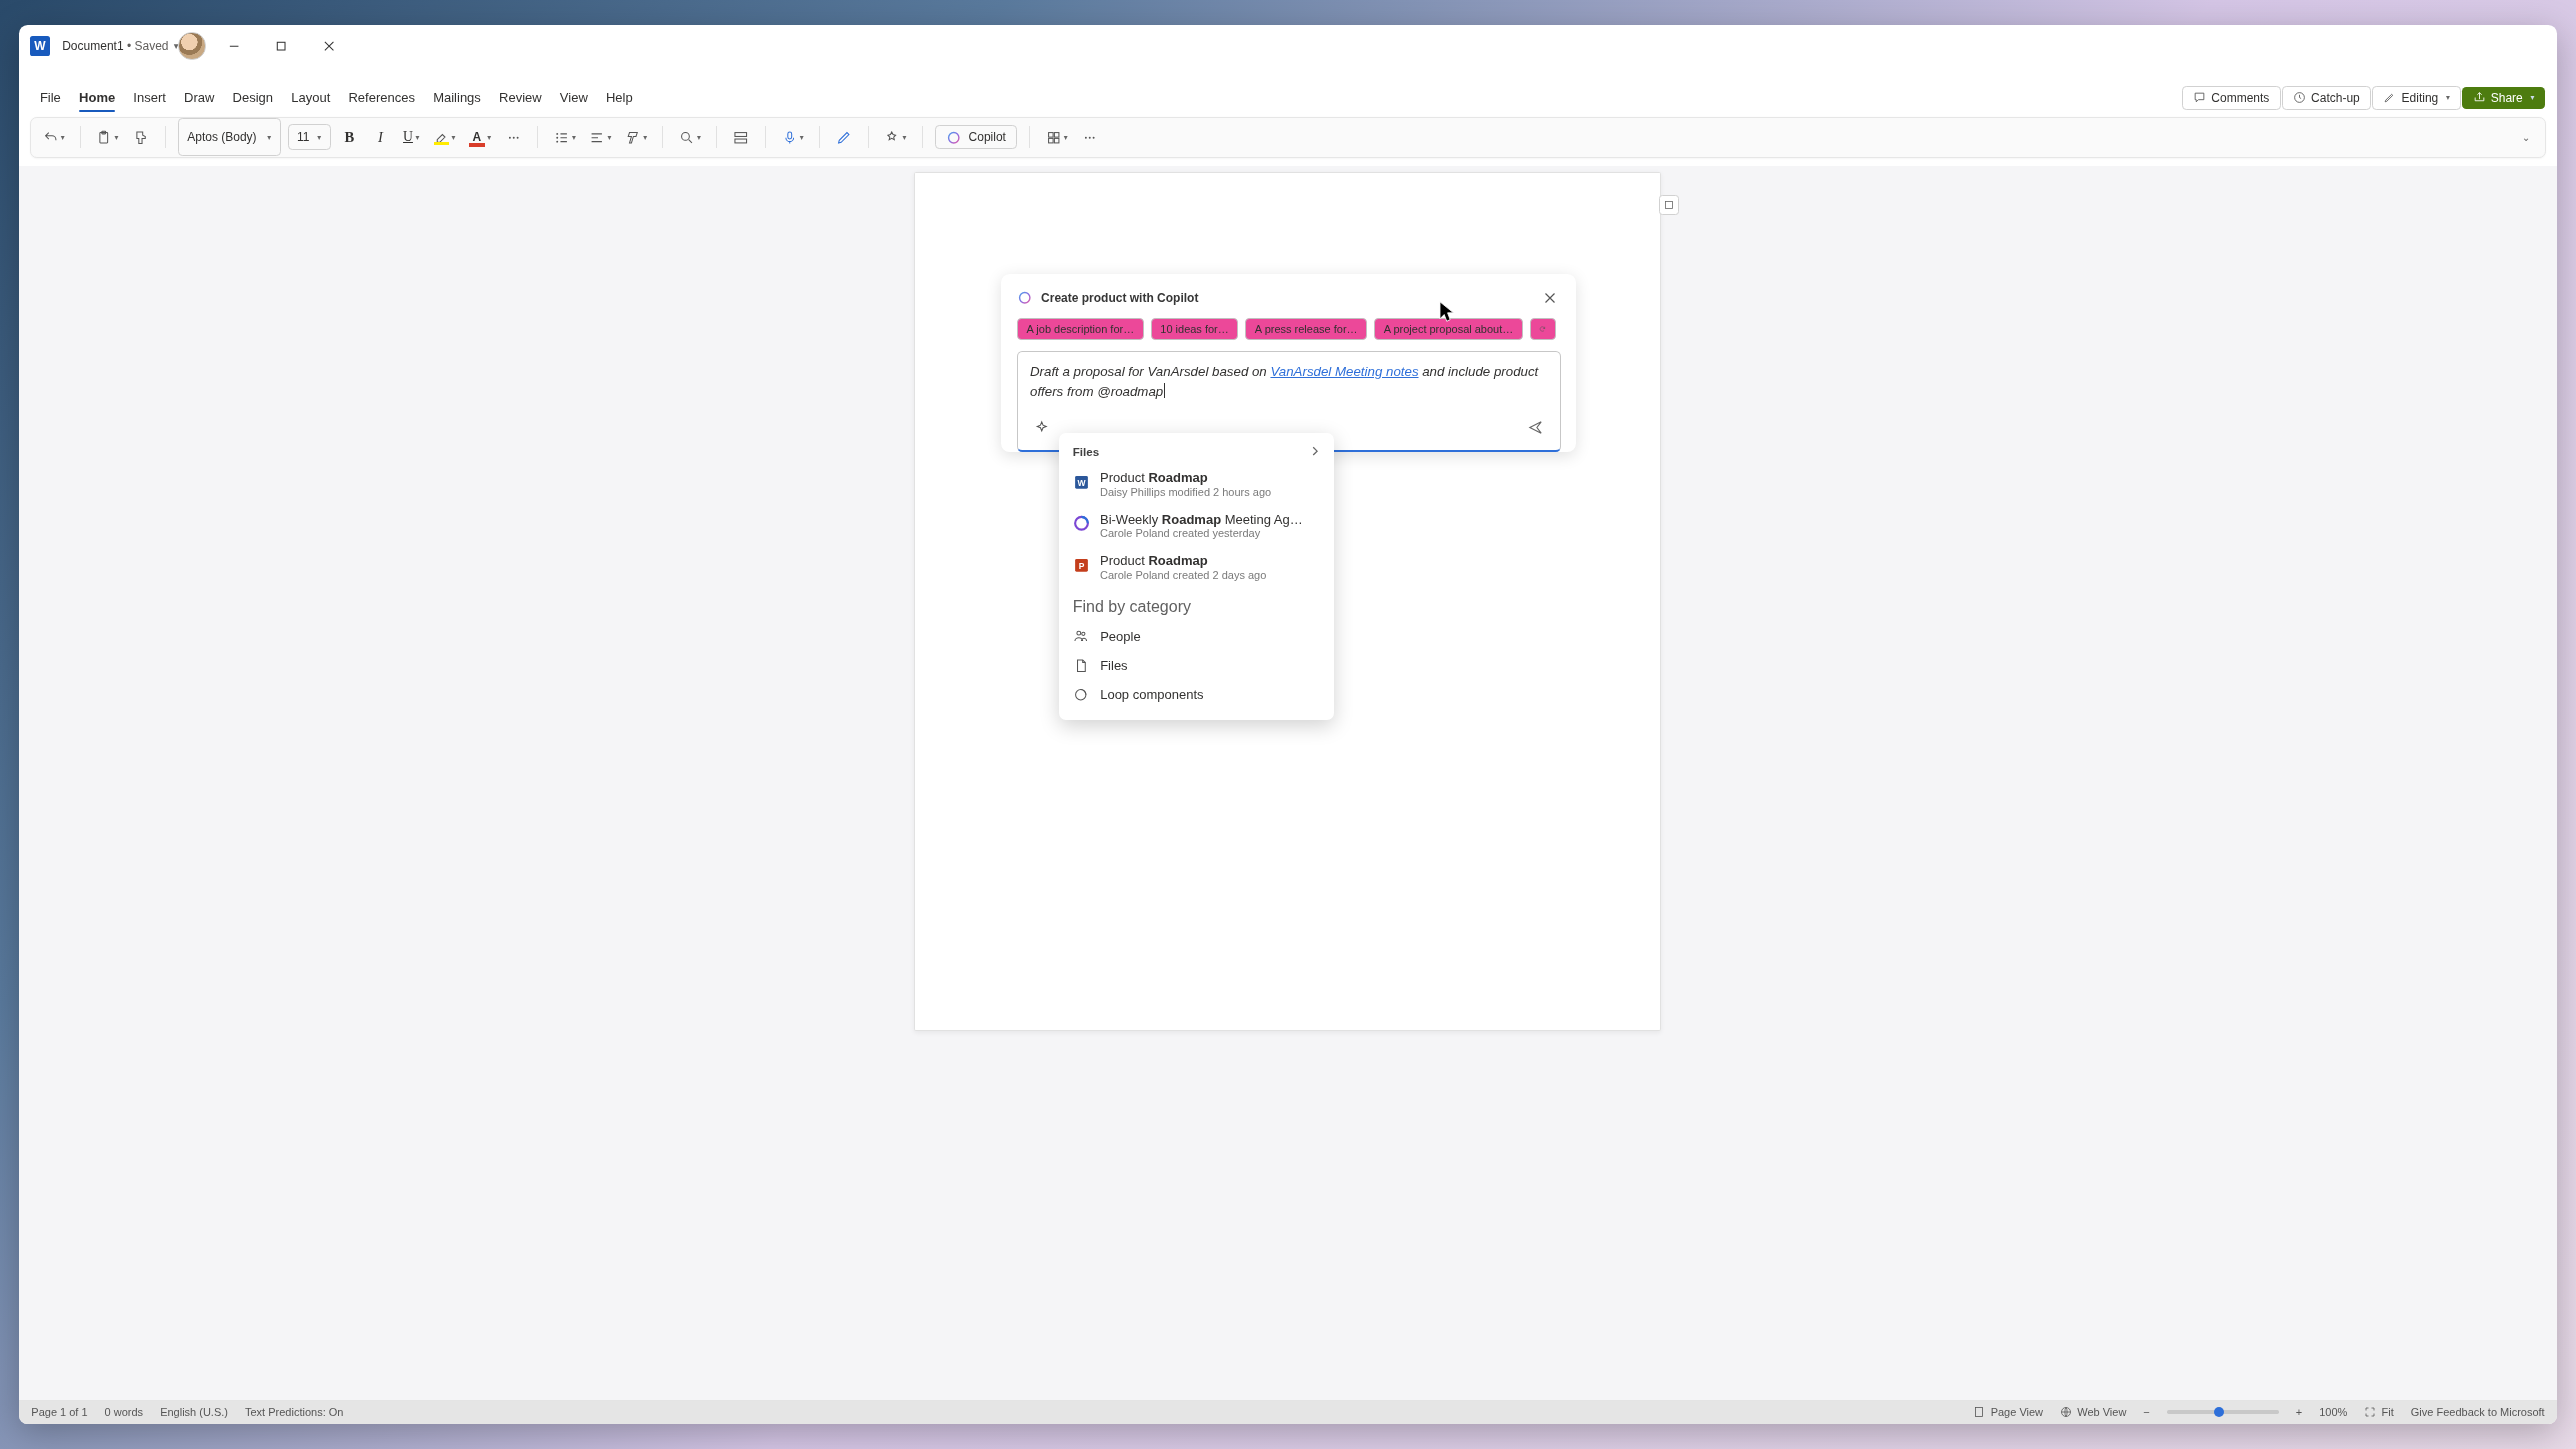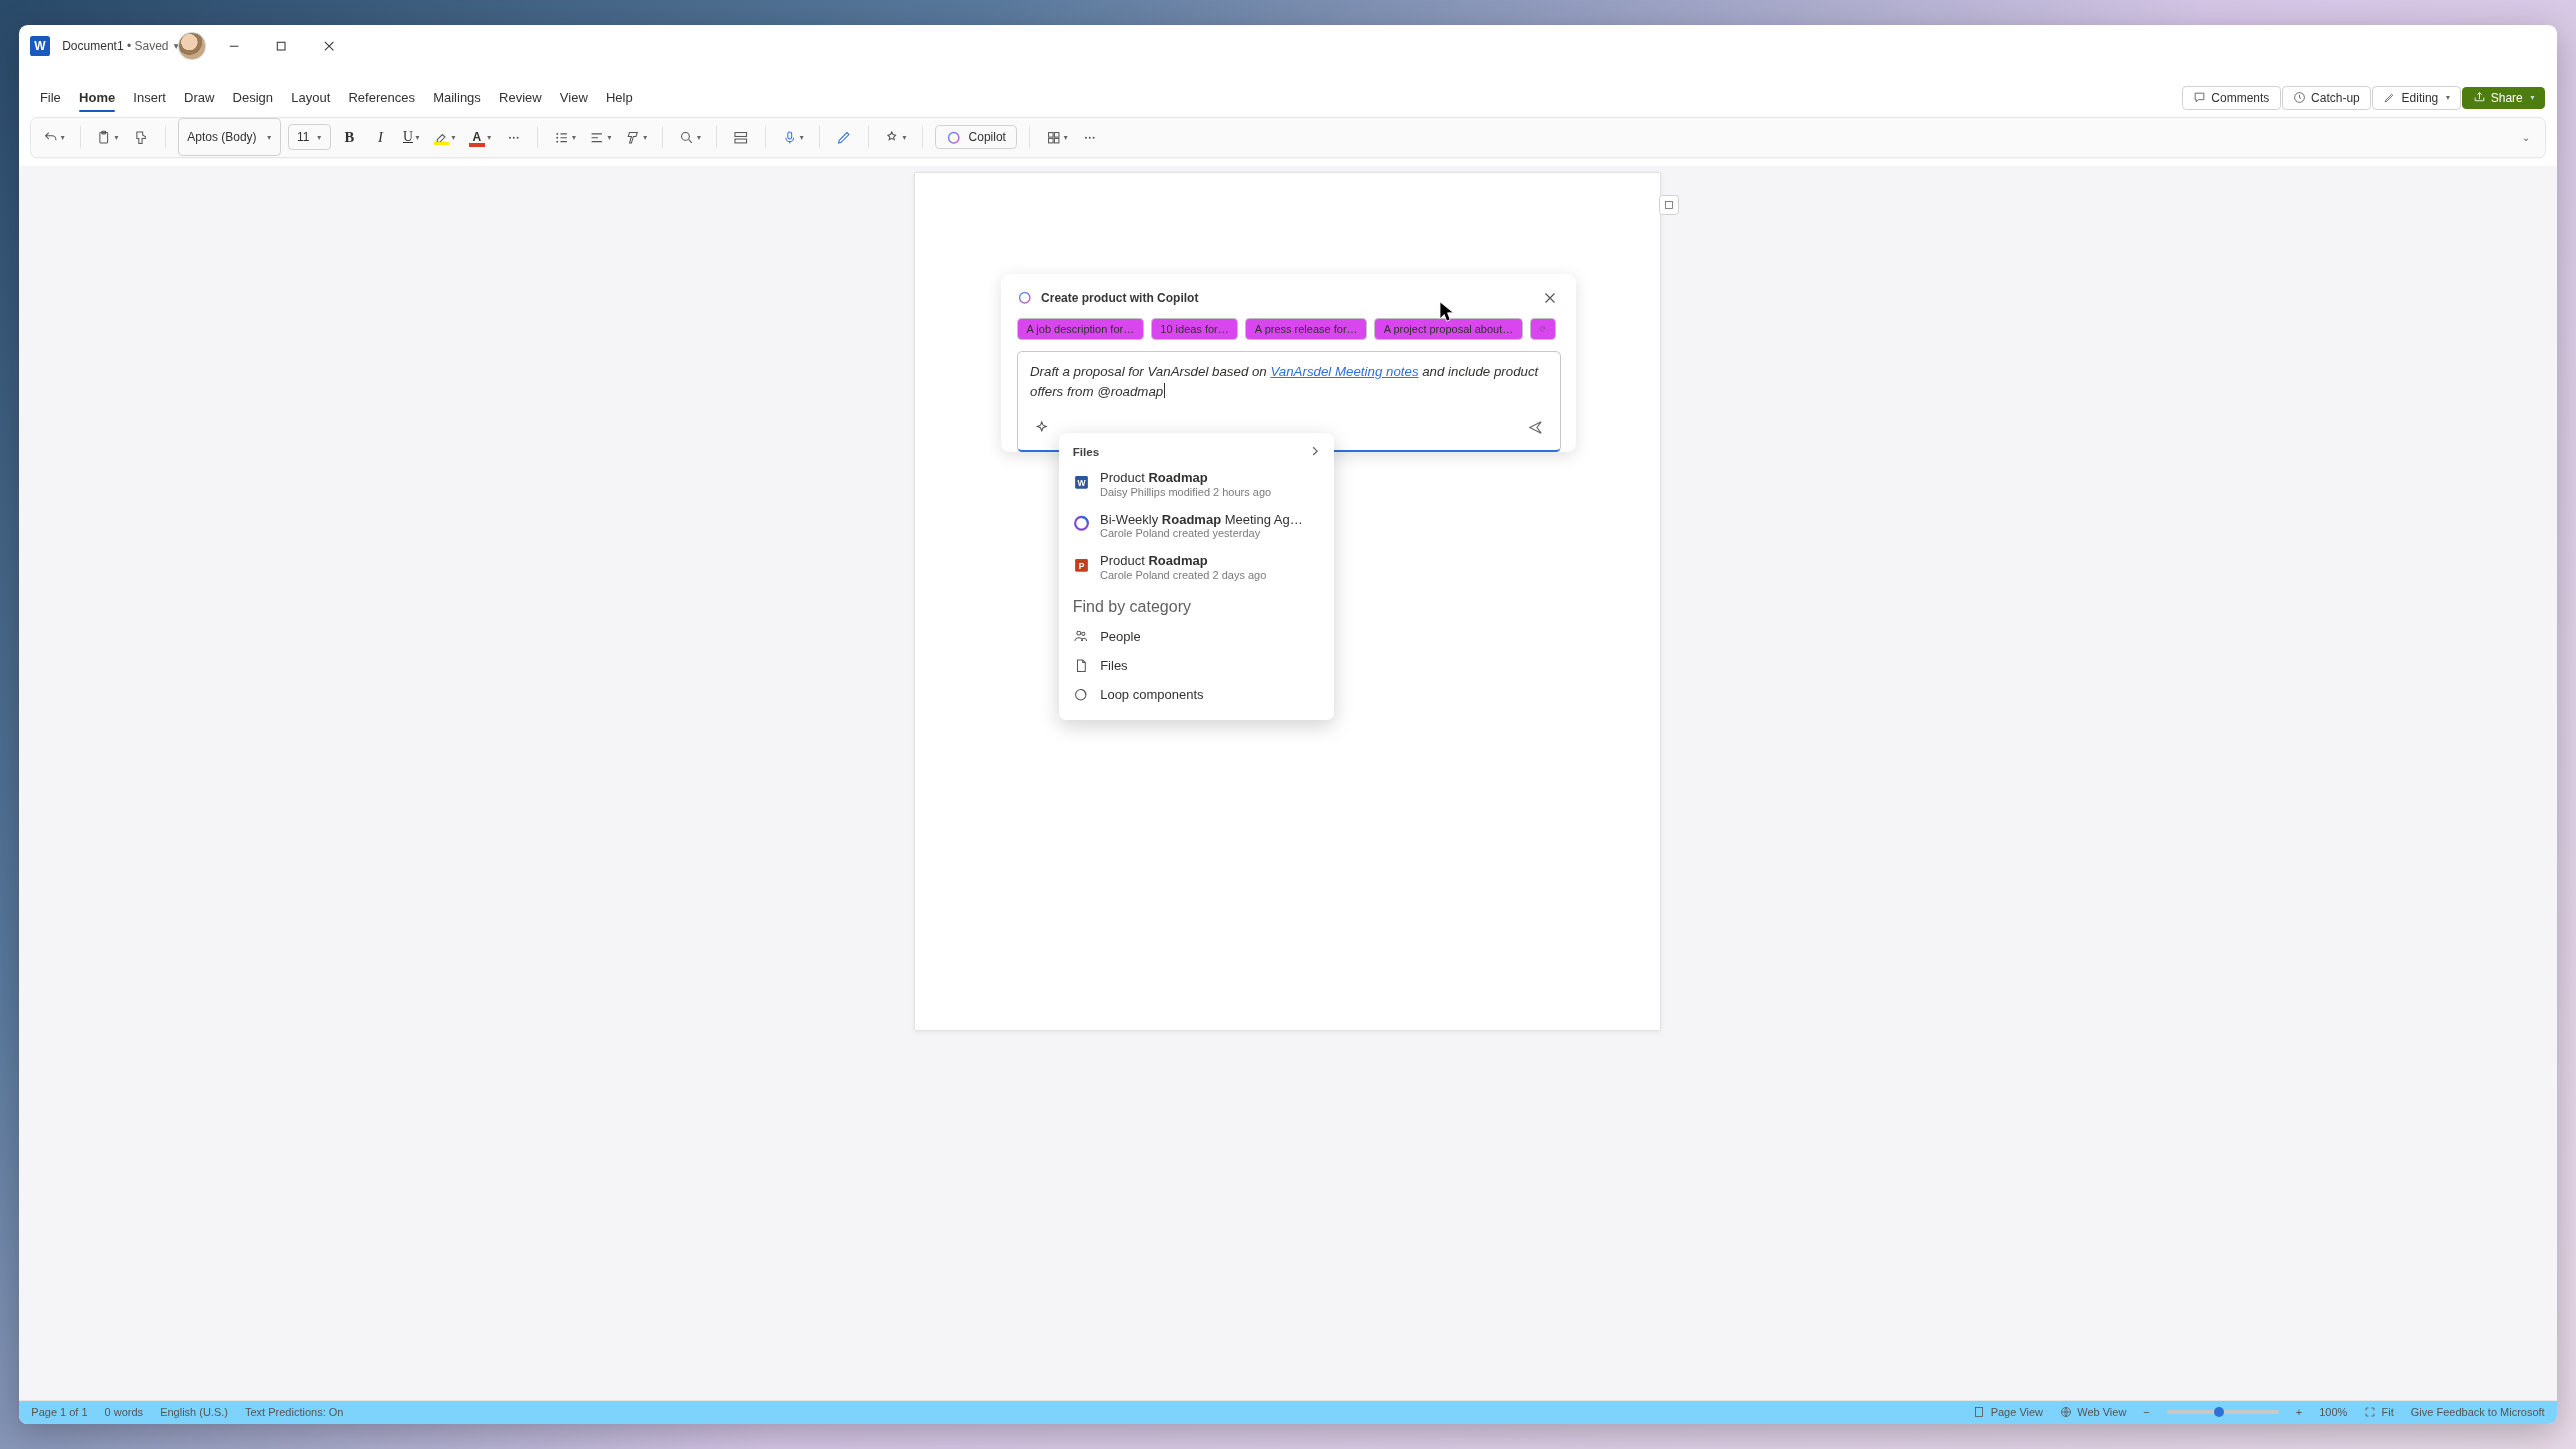--- a/index.html
+++ b/index.html
@@ -70,21 +70,21 @@
 .float-icon svg { width: 12px; height: 12px; stroke: #666; fill: none; stroke-width: 1.6; }
 
 
 .copilot-card { width: 575px; background: #fff; border-radius: 8.6px; box-shadow: 0 3.4px 15.5px rgba(0,0,0,.12); position: absolute; left: 86px; top: 101px; padding: 13.7px 15.5px 0; }
 .cc-head { display: flex; align-items: center; gap: 8.6px; margin-bottom: 8.6px; }
 .cc-head svg { width: 15.5px; height: 15.5px; }
 .cc-title { font-weight: 600; font-size: 12px; color: #373737; }
 .cc-close { margin-left: auto; width: 22px; height: 22px; display: flex; align-items: center; justify-content: center; cursor: default; }
 .cc-close svg { width: 12px; height: 12px; stroke: #555; stroke-width: 1.6; }
 .cc-chips { display: flex; gap: 6.9px; margin-bottom: 10.3px; }
-.chip { border: 0.9px solid #c0c0c0; border-radius: 4.3px; padding: 4.3px 8.6px; font-size: 11px; background: #d946ef; cursor: default; }
+.chip { border: 0.9px solid #c0c0c0; border-radius: 4.3px; padding: 4.3px 8.6px; font-size: 11px; background: #ec4899; cursor: default; }
 .chip-refresh { width: 26px; display: flex; align-items: center; justify-content: center; }
 .chip-refresh svg { width: 12px; height: 12px; stroke: #555; fill: none; stroke-width: 1.8; }
 .cc-input { border: 0.9px solid #c7c7c7; border-radius: 5.2px; padding: 10.3px 12px 8.6px; position: relative; border-bottom: 2.6px solid #2e6fd9; }
 .cc-text { font-size: 13.3px; line-height: 1.5; color: #323130; font-style: italic; }
 .cc-link { color: #2e6fd9; text-decoration: underline; }
 .cc-caret-line { display: inline-block; border-right: 1.3px solid #333; height: 1.1em; vertical-align: -1.7px; margin-left: 0.9px; }
 .cc-actions { display: flex; align-items: center; margin-top: 12px; margin-bottom: 0; justify-content: space-between; }
 .cc-spark-btn svg { width: 15.5px; height: 15.5px; }
 .cc-send svg { width: 17px; height: 17px; stroke: #666; fill: none; stroke-width: 1.6; }
 
@@ -99,21 +99,21 @@
 .fp-name b { font-weight: 600; }
 .fp-meta { font-size: 11px; color: #7a7a7a; margin-top: 0.9px; }
 .fp-sect { font-size: 16px; color: #606060; padding: 10.3px 1.7px 5.2px; }
 .fp-cat { display: flex; align-items: center; gap: 12px; padding: 6.9px 1.7px; font-size: 13px; cursor: default; border-radius: 4.3px; }
 .fp-cat svg { width: 15.5px; height: 15.5px; stroke: #555; fill: none; stroke-width: 1.6; }
 
 
 .mouse-cursor { position: absolute; left: 438px; top: 27px; width: 15.5px; height: 22px; z-index: 10; pointer-events: none; }
 
 
-.statusbar { height: 24px; background: #7dd3fc; border-top: 0.9px solid #e4e4e4; display: flex; align-items: center; padding: 0 12px; gap: 17px; font-size: 11px; color: #555; }
+.statusbar { height: 24px; background: #e5e5e5; border-top: 0.9px solid #e4e4e4; display: flex; align-items: center; padding: 0 12px; gap: 17px; font-size: 11px; color: #555; }
 .sb-spacer { flex: 1; }
 .sb-btn { display: flex; align-items: center; gap: 5.2px; cursor: default; }
 .sb-btn svg { width: 12px; height: 12px; stroke: #555; fill: none; stroke-width: 1.6; }
 .zoom-slider { width: 112px; height: 3.4px; background: #c8c8c8; border-radius: 1.7px; position: relative; }
 .zoom-thumb { position: absolute; left: 42%; top: -3.4px; width: 10.3px; height: 10.3px; background: #2e6fd9; border-radius: 50%; }
 </style>
 </head>
 <body>
 
 <div class="window">

